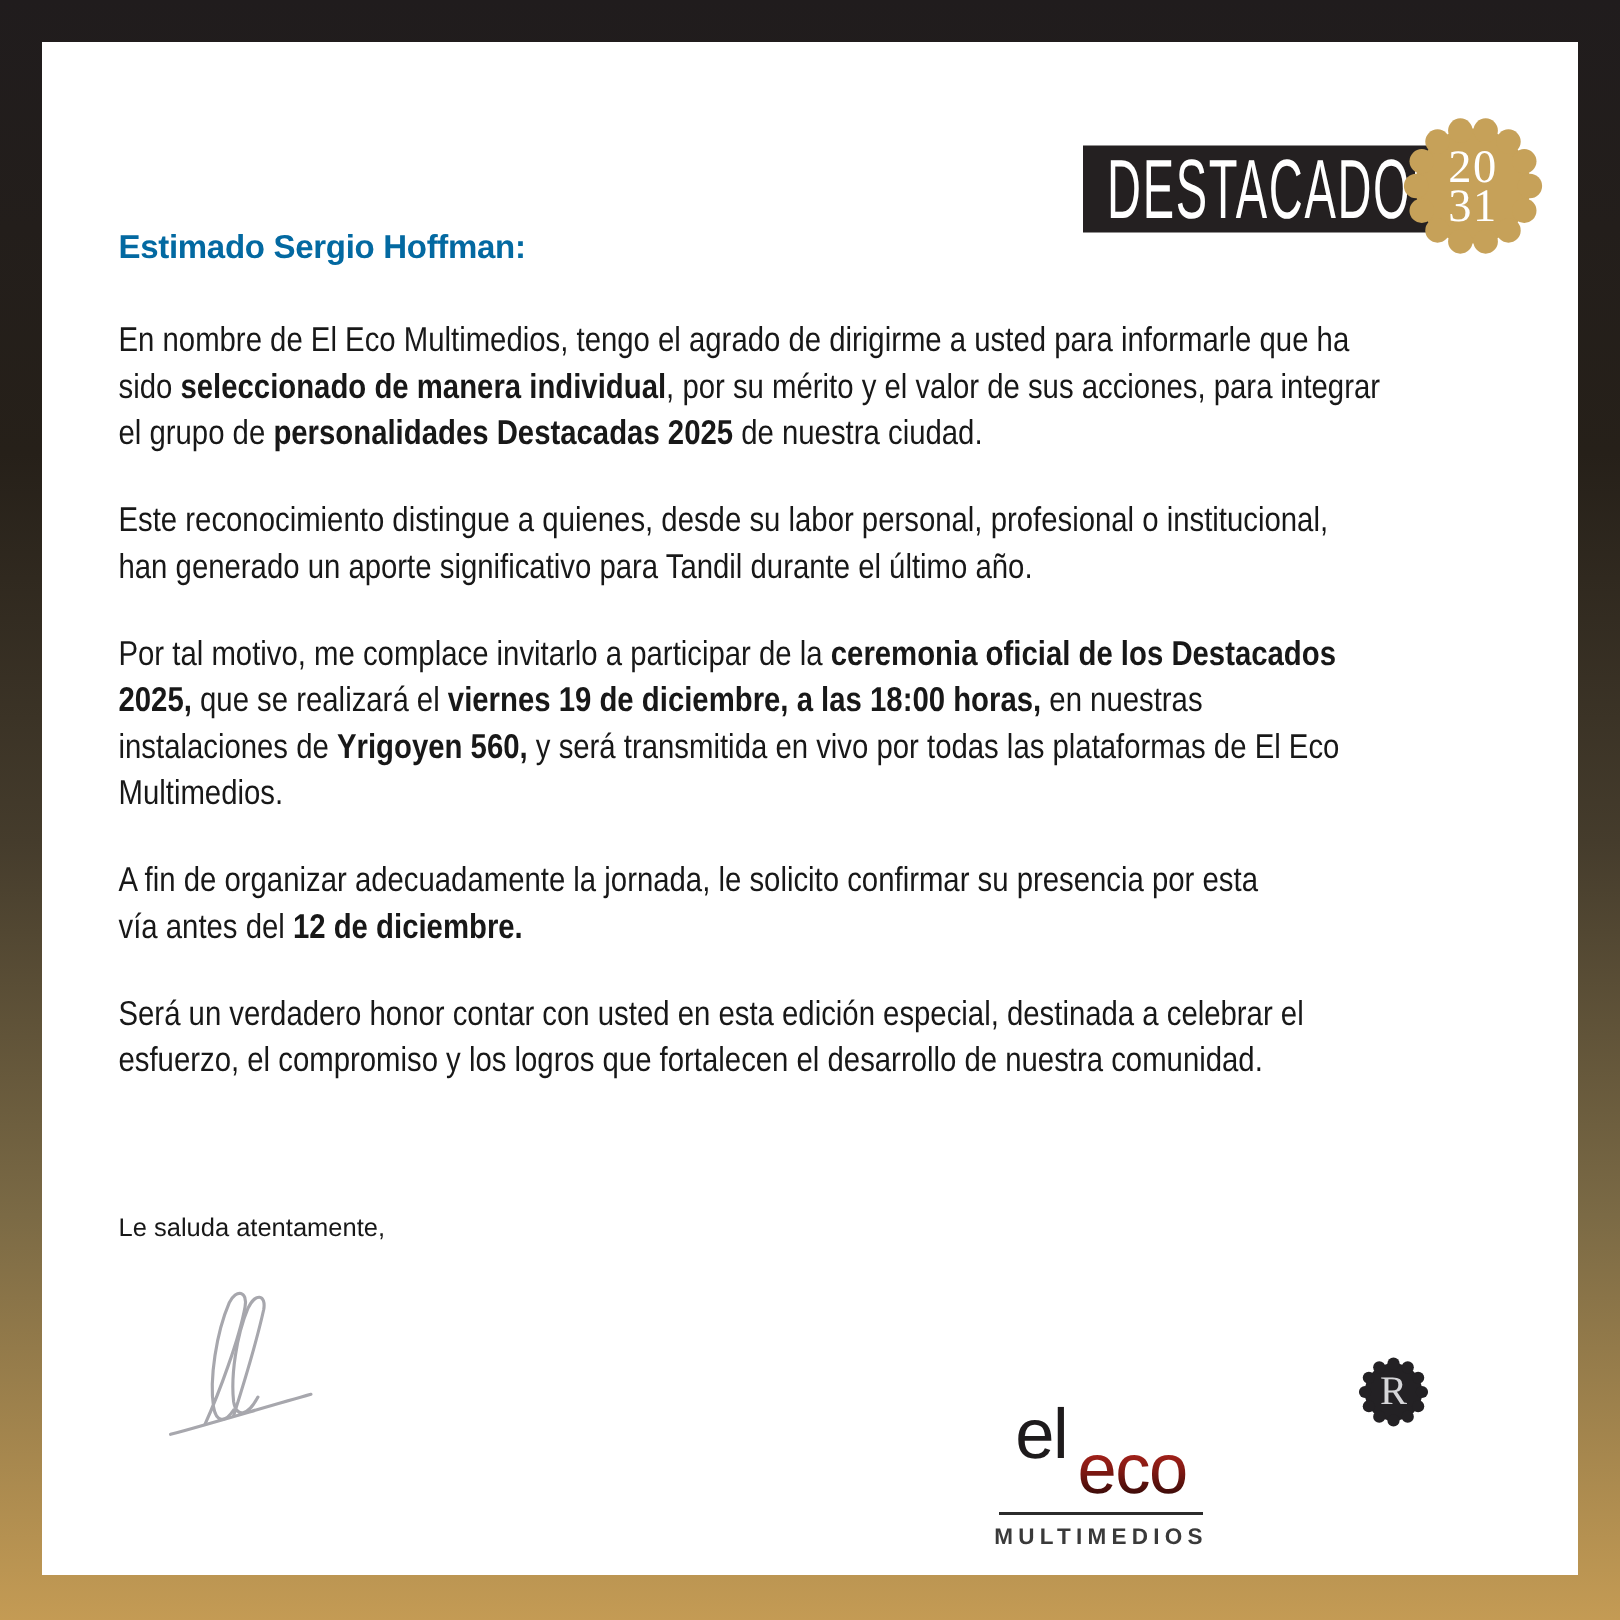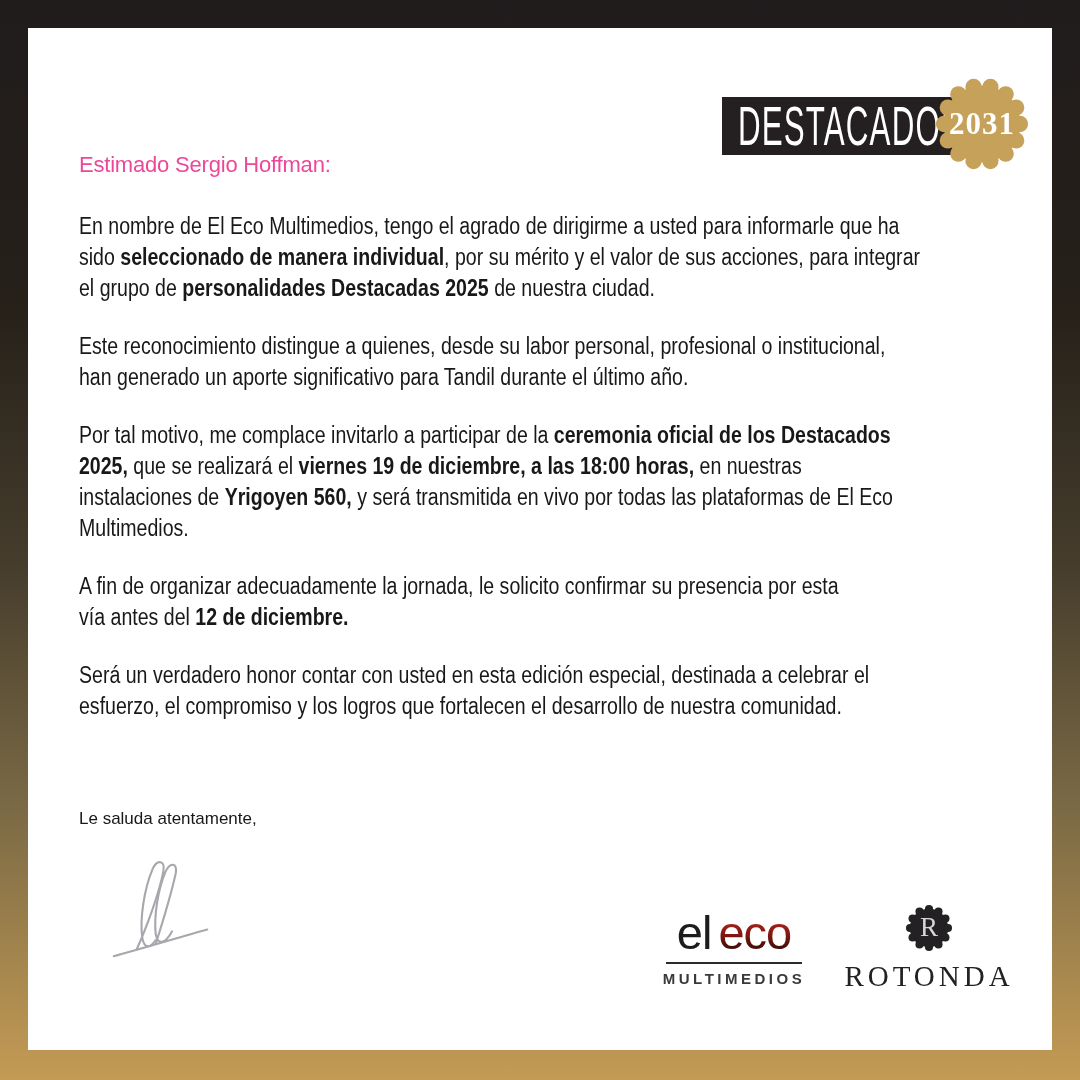--- a/index.html
+++ b/index.html
@@ -20,29 +20,29 @@
     background:#242021;display:flex;align-items:center;
   }
   .dest-word{
     color:#ffffff;font-size:56px;font-weight:400;letter-spacing:2px;
     transform:scaleX(0.56);transform-origin:0 50%;
     margin-left:16px;white-space:nowrap;line-height:1;
   }
   .dest-badge{position:absolute;left:906px;top:48px;width:96px;height:96px;}
   .dest-badge svg{position:absolute;inset:0;width:100%;height:100%;}
   .dest-badge-nums{
-    position:absolute;inset:0;display:flex;flex-direction:row;
+    position:absolute;inset:0;display:flex;flex-direction:column;
     align-items:center;justify-content:center;
-    font-family:"Liberation Serif",serif;font-weight:700;
+    font-family:"Liberation Serif",serif;font-weight:400;
     font-size:31px;line-height:26px;color:#ffffff;letter-spacing:1px;
   }
   
   .salutation{
     position:absolute;left:51px;top:124px;
-    font-size:22px;font-weight:400;color:#ec4899;letter-spacing:-0.2px;
+    font-size:22px;font-weight:700;color:#0369a1;letter-spacing:-0.2px;
   }
   .letter-body{
     position:absolute;left:51px;top:183px;width:1120px;
     transform:scaleX(0.85);transform-origin:0 0;
     font-size:23px;line-height:31px;color:#181818;
   }
   .letter-body p{margin:0 0 27px 0;white-space:nowrap;}
   .letter-body b{font-weight:700;}
   .closing{
     position:absolute;left:51px;top:781px;
@@ -50,21 +50,21 @@
   }
   .signature{position:absolute;left:80px;top:828px;width:105px;height:105px;}
   .signer-name{
     position:absolute;left:51px;top:920px;
     font-size:23px;color:#181818;
   }
   
   .eleco{position:absolute;left:621px;top:882px;width:170px;display:flex;flex-direction:column;align-items:center;}
   .eleco-word{display:flex;align-items:center;gap:7px;font-size:47px;line-height:46px;letter-spacing:-1px;}
   .eleco-el{color:#1e1b1c;}
-  .eleco-eco{color:#8f1b15;}
+  .eleco-eco{color:#8f1b15;margin-top:46px;}
   @supports ((-webkit-background-clip:text) or (background-clip:text)){
     .eleco-eco{
       background:linear-gradient(180deg,#c1281f 8%,#7d1812 55%,#230605 100%);
       -webkit-background-clip:text;background-clip:text;color:transparent;
     }
   }
   .eleco-rule{width:136px;height:2px;background:#2b2b2b;margin-top:6px;}
   .eleco-sub{font-size:15px;letter-spacing:3.5px;color:#3a3a3a;margin-top:6px;font-weight:700;}
   
   .rotonda{position:absolute;left:796px;top:876px;width:210px;display:flex;flex-direction:column;align-items:center;}
@@ -152,17 +152,16 @@
             <circle cx="15.79" cy="69.75" r="8.5" fill="#232124"></circle>
             <circle cx="10.50" cy="50.00" r="8.5" fill="#232124"></circle>
             <circle cx="15.79" cy="30.25" r="8.5" fill="#232124"></circle>
             <circle cx="30.25" cy="15.79" r="8.5" fill="#232124"></circle>
             <circle cx="50.00" cy="10.50" r="8.5" fill="#232124"></circle>
             <circle cx="69.75" cy="15.79" r="8.5" fill="#232124"></circle>
             <circle cx="84.21" cy="30.25" r="8.5" fill="#232124"></circle>
           </svg>
         <div class="rot-letter">R</div>
       </div>
-      <div class="rot-word">ROTONDA</div>
     </div>
 
   </div>
 </div>
 
 </body></html>

